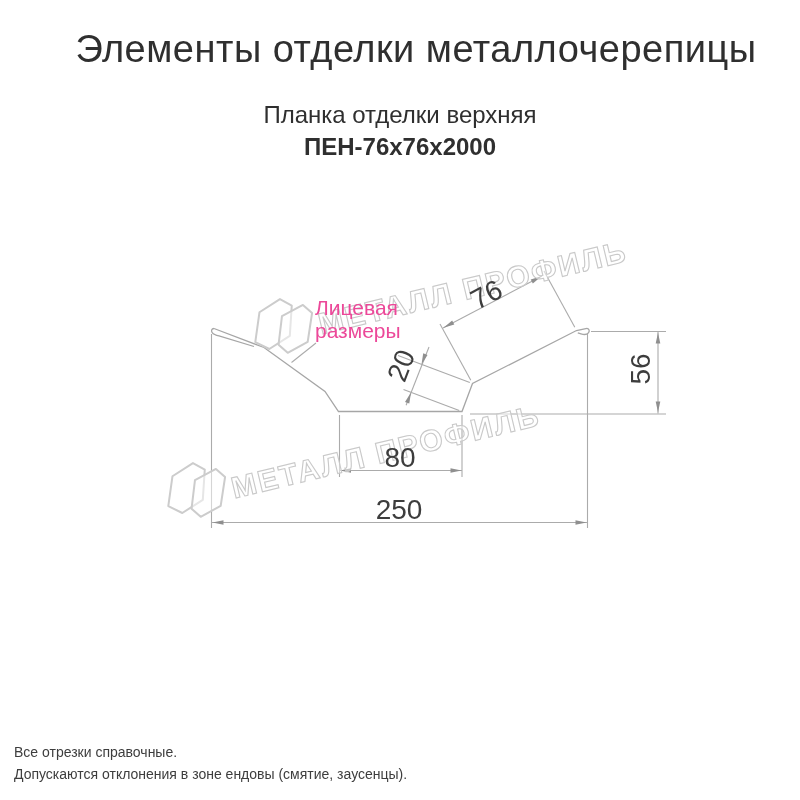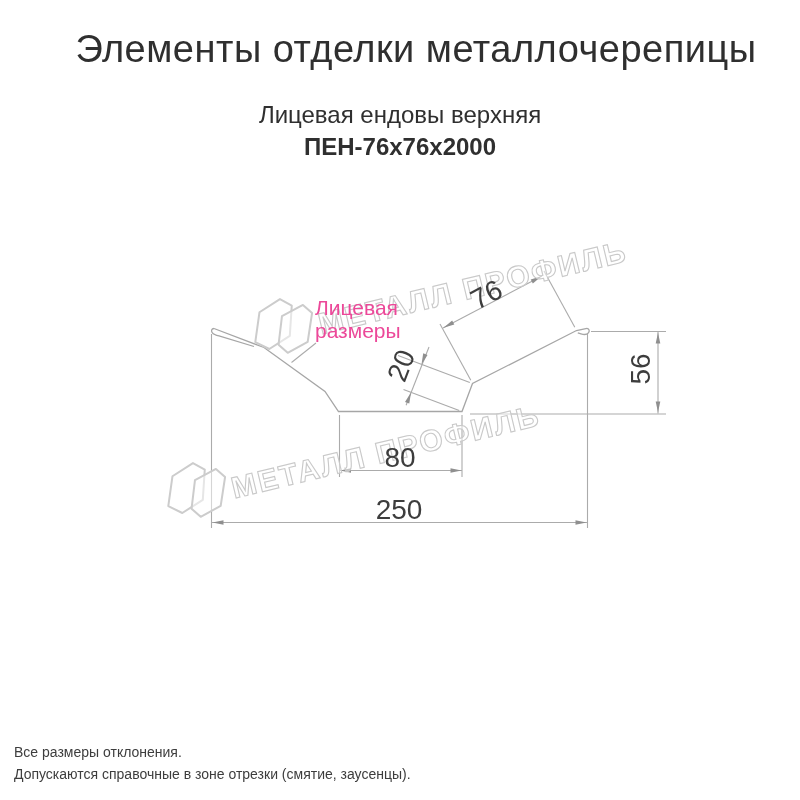--- a/index.html
+++ b/index.html
@@ -30,21 +30,21 @@
     font-size:30px;font-weight:bold;letter-spacing:2px;
     fill:rgba(255,255,255,0.5);stroke:#c9c9c9;stroke-width:1.1;
     font-family:"Liberation Sans","DejaVu Sans",sans-serif;
   }
   .wm-shape{fill:rgba(255,255,255,0.5);stroke:#cccccc;stroke-width:2;stroke-linejoin:round;}
 </style>
 </head>
 <body>
 
 <div class="hdr" id="title">Элементы отделки металлочерепицы</div>
-<div class="hdr" id="subtitle">Лицевая ендовы верхняя</div>
+<div class="hdr" id="subtitle">Планка отделки верхняя</div>
 <div class="hdr" id="model">ПЕН-76х76х2000</div>
 
 <svg id="draw" width="800" height="800" viewBox="0 0 800 800">
 
   <g>
     <path class="profile" d="M 214,328.5 L 264,347.5 L 325,391.5 L 338.5,411.5 L 462,411.5 L 472.5,383.5 L 576.5,330.5 L 587,328.3"></path>
     <path class="profile" d="M 214,328.5 C 211.5,328.8 210.9,330.8 212.2,332.6 C 213.4,334.2 216.2,335.3 219,335.8 L 254,346.5"></path>
     <path class="profile" d="M 587,328.3 C 589.4,328.8 589.8,331.2 588.4,332.9 C 587,334.6 583.6,334.7 581,333.9 L 577.8,332.9"></path>
   </g>
 
@@ -102,14 +102,14 @@
     <text class="dimtxt" transform="translate(491,303) rotate(-28)" text-anchor="middle">76</text>
     <text class="dimtxt" transform="translate(410,369) rotate(-69)" text-anchor="middle">20</text>
   </g>
 </svg>
 
 <div id="face-label">
   <div>Лицевая</div>
   <div>размеры</div>
 </div>
 
-<div class="footer-line" id="footer1">Все размеры отклонения.</div>
-<div class="footer-line" id="footer2">Допускаются справочные в зоне отрезки (смятие, заусенцы).</div>
+<div class="footer-line" id="footer1">Все отрезки справочные.</div>
+<div class="footer-line" id="footer2">Допускаются отклонения в зоне ендовы (смятие, заусенцы).</div>
 
 </body></html>

